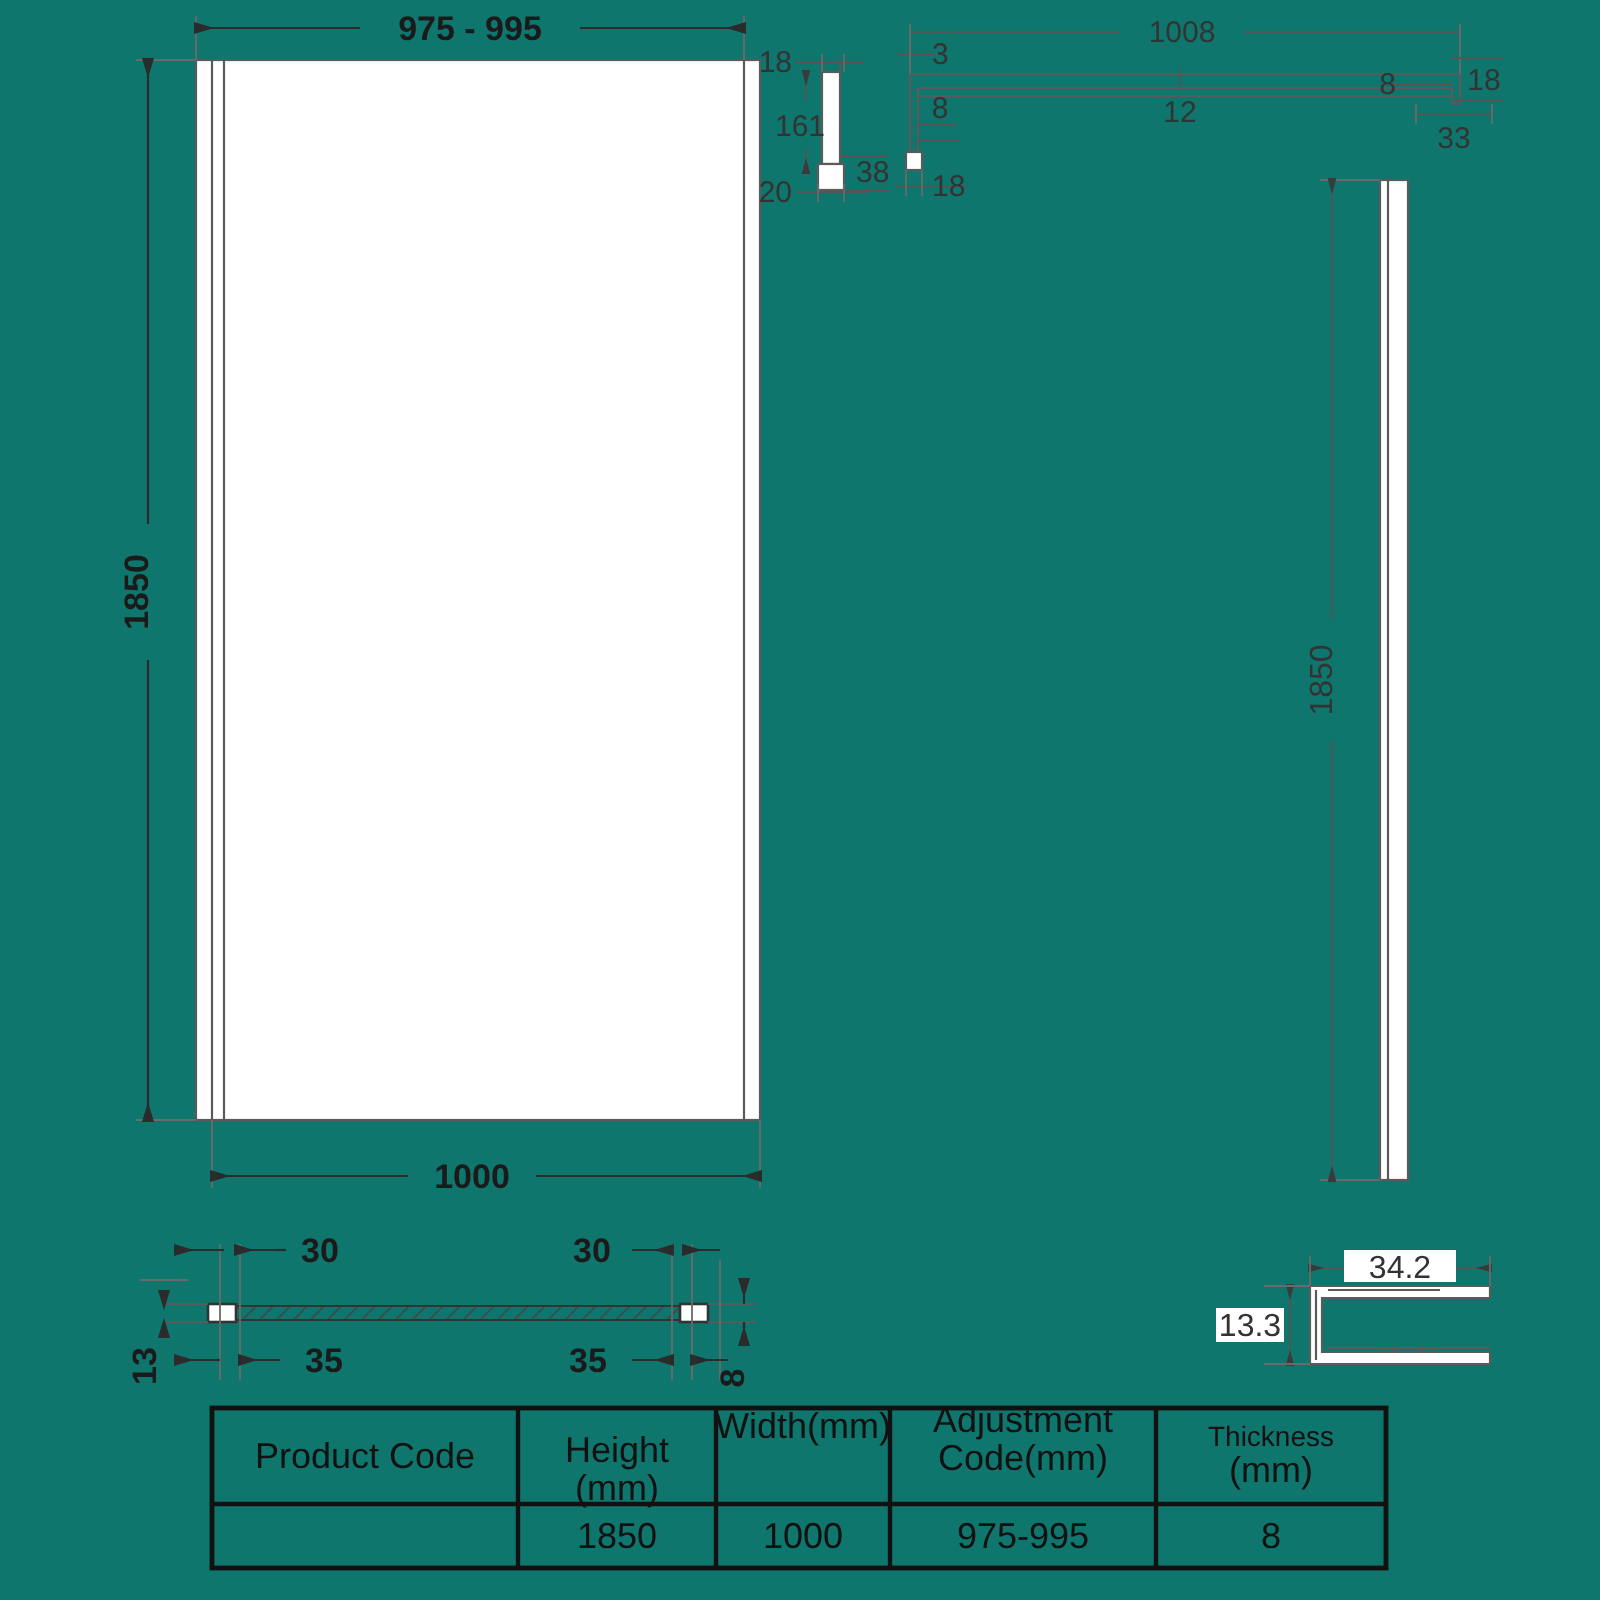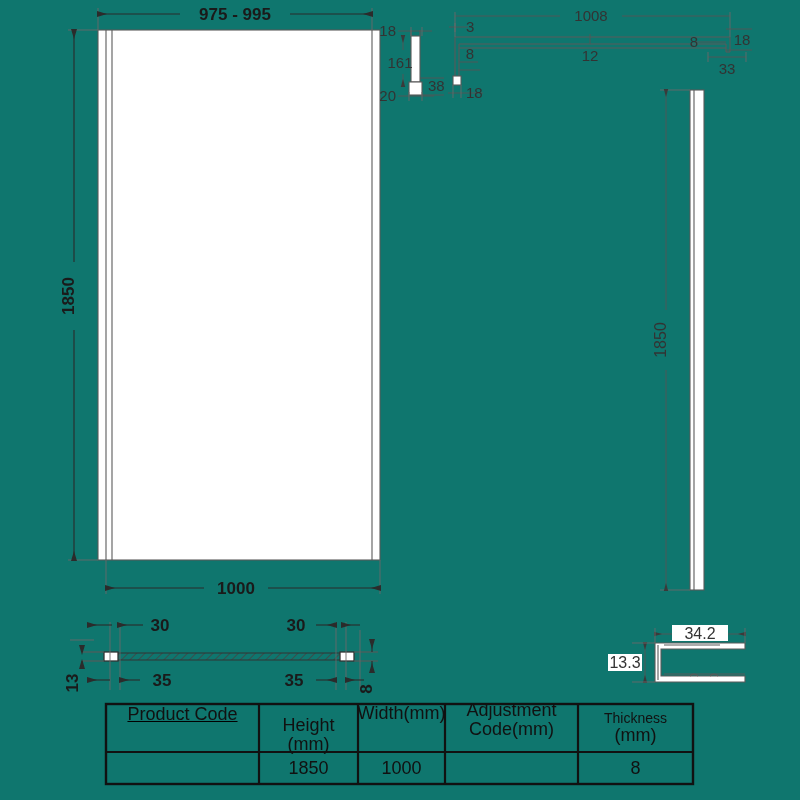--- a/index.html
+++ b/index.html
@@ -296,21 +296,21 @@
       <line x1="259" y1="704" x2="259" y2="784" class="tbl-line" stroke-width="2.2"></line>
       <line x1="358" y1="704" x2="358" y2="784" class="tbl-line" stroke-width="2.2"></line>
       <line x1="445" y1="704" x2="445" y2="784" class="tbl-line" stroke-width="2.2"></line>
       <line x1="578" y1="704" x2="578" y2="784" class="tbl-line" stroke-width="2.2"></line>
     </g>
   </svg>
 
   <div style="position:absolute; left:106px; top:704px; width:587px; height:80px;">
 
     <div style="position:absolute; left:0px; top:0px; width:153px; height:48px;
-                display:flex; align-items:flex-start; justify-content:center;text-decoration:underline;">
+                display:flex; align-items:center; justify-content:center;">
       <span style="font-size:18px; color:#111;">Product Code</span>
     </div>
 
     <div style="position:absolute; left:153px; top:0px; width:99px; height:62px;
                 display:flex; flex-direction:column; align-items:center;
                 justify-content:center; line-height:1.05;">
       <span style="font-size:18px; color:#111;">Height</span>
       <span style="font-size:18px; color:#111;">(mm)</span>
     </div>
 
@@ -339,20 +339,24 @@
     <div style="position:absolute; left:153px; top:48px; width:99px; height:32px;
                 display:flex; align-items:center; justify-content:center;">
       <span style="font-size:18px; color:#111;">1850</span>
     </div>
 
     <div style="position:absolute; left:252px; top:48px; width:87px; height:32px;
                 display:flex; align-items:center; justify-content:center;">
       <span style="font-size:18px; color:#111;">1000</span>
     </div>
 
+    <div style="position:absolute; left:339px; top:48px; width:133px; height:32px;
+                display:flex; align-items:center; justify-content:center;">
+      <span style="font-size:18px; color:#111;">975-995</span>
+    </div>
 
     <div style="position:absolute; left:472px; top:48px; width:115px; height:32px;
                 display:flex; align-items:center; justify-content:center;">
       <span style="font-size:18px; color:#111;">8</span>
     </div>
   </div>
 
 </div>
 
 </body></html>

